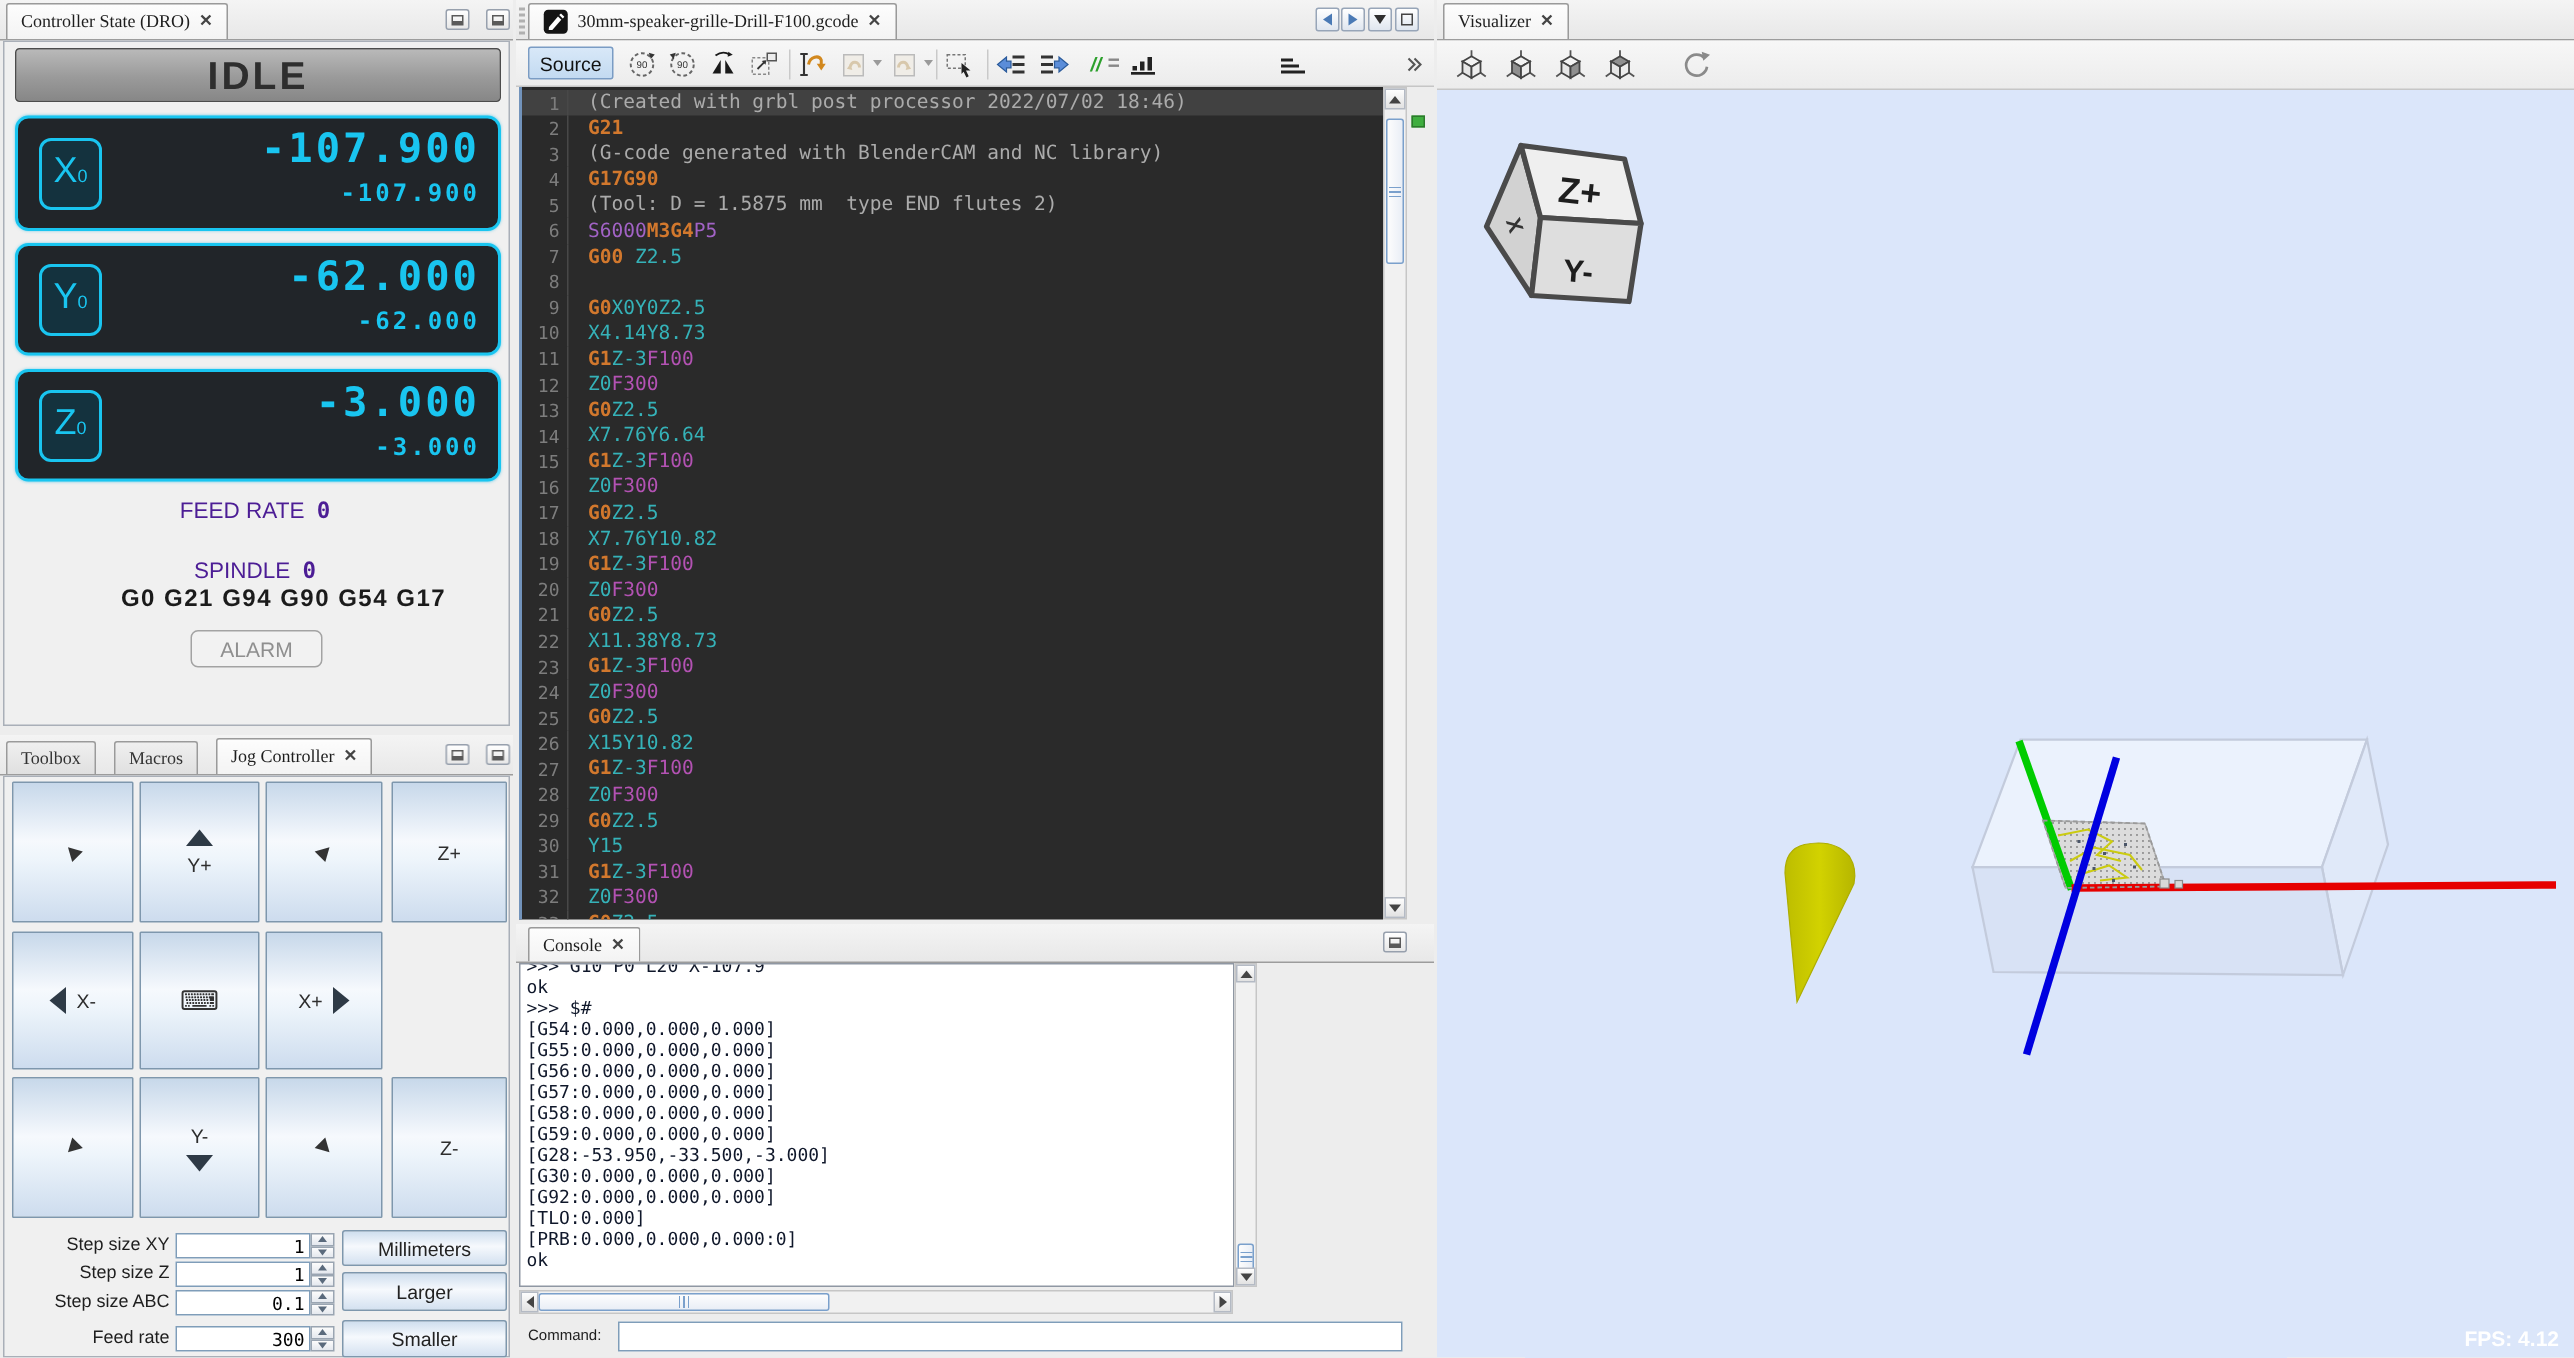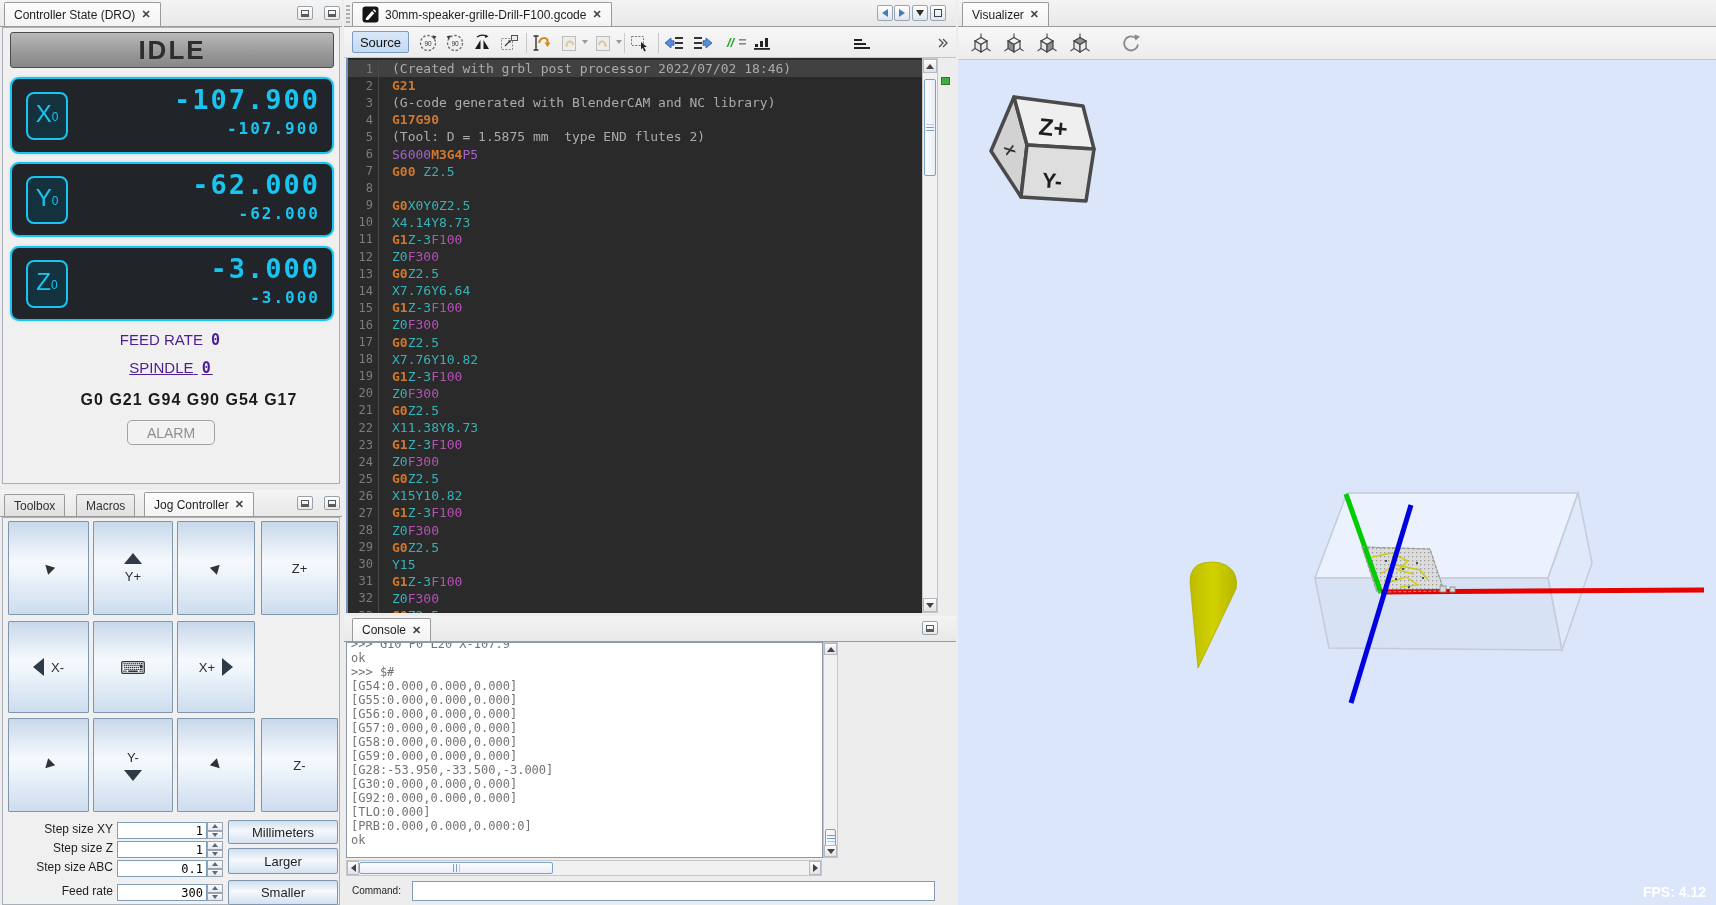--- a/index.html
+++ b/index.html
@@ -1,21 +1,21 @@
 <!DOCTYPE html>
 <html style="--dro-cyan: #19c5f0; --dro-bg: #212529; --editor-bg: #2a2a2a; --editor-line-highlight: #414141; --syntax-gcode: #d2782d; --syntax-coord: #35b2b8; --syntax-feed: #b352b3; --syntax-param: #a263c6; --syntax-comment: #ababab; --axis-x-red: #e60000; --axis-y-green: #00cc00; --axis-z-blue: #0000e0; --tool-yellow: #c9c900; --viz-bg: #dbe6fa;"><head>
 <meta charset="utf-8">
 <style>
   * { box-sizing: border-box; margin:0; padding:0; }
   html,body { width:1716px; height:905px; overflow:hidden; }
   body { font-family:"Liberation Sans",sans-serif; background:#e9e9e9; }
   #app { position:relative; width:1716px; height:905px; background:#ededed; font-size:12px; color:#222; }
 
   
-  .tabbar { position:absolute; background:linear-gradient(#f4f4f4,#e8e8e8); border-bottom:1px solid #9c9c9c; }
+  .tabbar { position:absolute; background:linear-gradient(#f4f4f4,#e8e8e8); border-bottom:1px solid #9c9c9c;font-family:Liberation Serif, serif; }
   .tab { position:absolute; top:2px; height:24px; display:flex; align-items:center; gap:6px;
          padding:0 9px; background:linear-gradient(#fdfdfd,#f3f3f3); border:1px solid #9a9a9a; border-bottom:none;
          border-radius:2px 2px 0 0; font-size:12px; color:#1d1d1d; white-space:nowrap; z-index:2; }
   .tab.inactive { top:4px; height:22px; background:linear-gradient(#efefef,#e0e0e0); color:#333; }
   .tclose { font-size:11px; color:#444; line-height:1; font-weight:bold; }
   .dockbtn { position:absolute; width:16px; height:14px; background:linear-gradient(#ffffff,#e7e7e7);
              border:1px solid #97a0ad; border-radius:2px; }
   .dockbtn::after { content:""; position:absolute; left:3px; right:3px; top:3px; bottom:2px;
                     border:1px solid #5a5a5a; border-bottom-width:3px; }
   .frame { position:absolute; border:1px solid #a9afb8; background:#f0f0f0; }
@@ -97,21 +97,21 @@
   .thumb { position:absolute; background:linear-gradient(90deg,#fdfdfd,#e9eef6); border:1px solid #7aa0cc; border-radius:2px; }
   .thumb.h { background:linear-gradient(#fdfdfd,#e9eef6); }
   .grip-h { position:absolute; left:50%; top:50%; transform:translate(-50%,-50%); width:8px; height:7px;
             background:repeating-linear-gradient(#7aa0cc 0 1px, transparent 1px 3px); }
   .grip-v { position:absolute; left:50%; top:50%; transform:translate(-50%,-50%); width:7px; height:8px;
             background:repeating-linear-gradient(90deg,#7aa0cc 0 1px, transparent 1px 3px); }
 
   
   #console-body { position:absolute; left:346px; top:642px; width:477px; height:216px; background:#fff;
                   border:1px solid #8f97a3; overflow:hidden; }
-  .cline { height:14px; line-height:14px; font:12px "DejaVu Sans Mono",monospace; color:#737373; padding-left:4px; white-space:pre; }
+  .cline { height:14px; line-height:14px; font:12px "DejaVu Sans Mono",monospace; color:#0f172a; padding-left:4px; white-space:pre; }
   .cmd-label { position:absolute; left:352px; top:885px; font-size:10px; color:#1e1e1e; }
   .cmd-input { position:absolute; left:412px; top:881px; width:523px; height:20px; border:1px solid #7f9db9; background:#fff;
                font:12px "DejaVu Sans Mono",monospace; padding:0 4px; }
 
   
   .navbtn { position:absolute; top:5px; width:16px; height:16px; border:1px solid #97a5b8; border-radius:2px;
             background:linear-gradient(#ffffff,#dfe6ef); display:flex; align-items:center; justify-content:center; }
   .nb-l { width:0;height:0;border-top:4px solid transparent;border-bottom:4px solid transparent;border-right:6px solid #4a7ab5; }
   .nb-r { width:0;height:0;border-top:4px solid transparent;border-bottom:4px solid transparent;border-left:6px solid #4a7ab5; }
   .nb-d { width:0;height:0;border-left:4px solid transparent;border-right:4px solid transparent;border-top:6px solid #2e2e2e; }
@@ -163,21 +163,21 @@
         <sub>0</sub>
     </div>
     <div class="axis-val seg">-3.000</div>
     <div class="axis-val2 seg">-3.000</div>
   </div>
 
   <div class="stat-row" style="top:331px;">
     <span>FEED RATE</span>
     <span class="seg">0</span>
   </div>
-  <div class="stat-row" style="top:359px;text-decoration:underline;">
+  <div class="stat-row" style="top:371px;">
     <span>SPINDLE</span>
     <span class="seg">0</span>
   </div>
   <div class="gcodes" style="top:391px;margin-left:18px;">G0 G21 G94 G90 G54 G17</div>
   <button class="alarm-btn">ALARM</button>
 
   <div class="tabbar" style="left:0;top:490px;width:342px;height:27px;">
     <div class="tab inactive" style="left:4px;">
         <span>Toolbox</span>
       </div>

